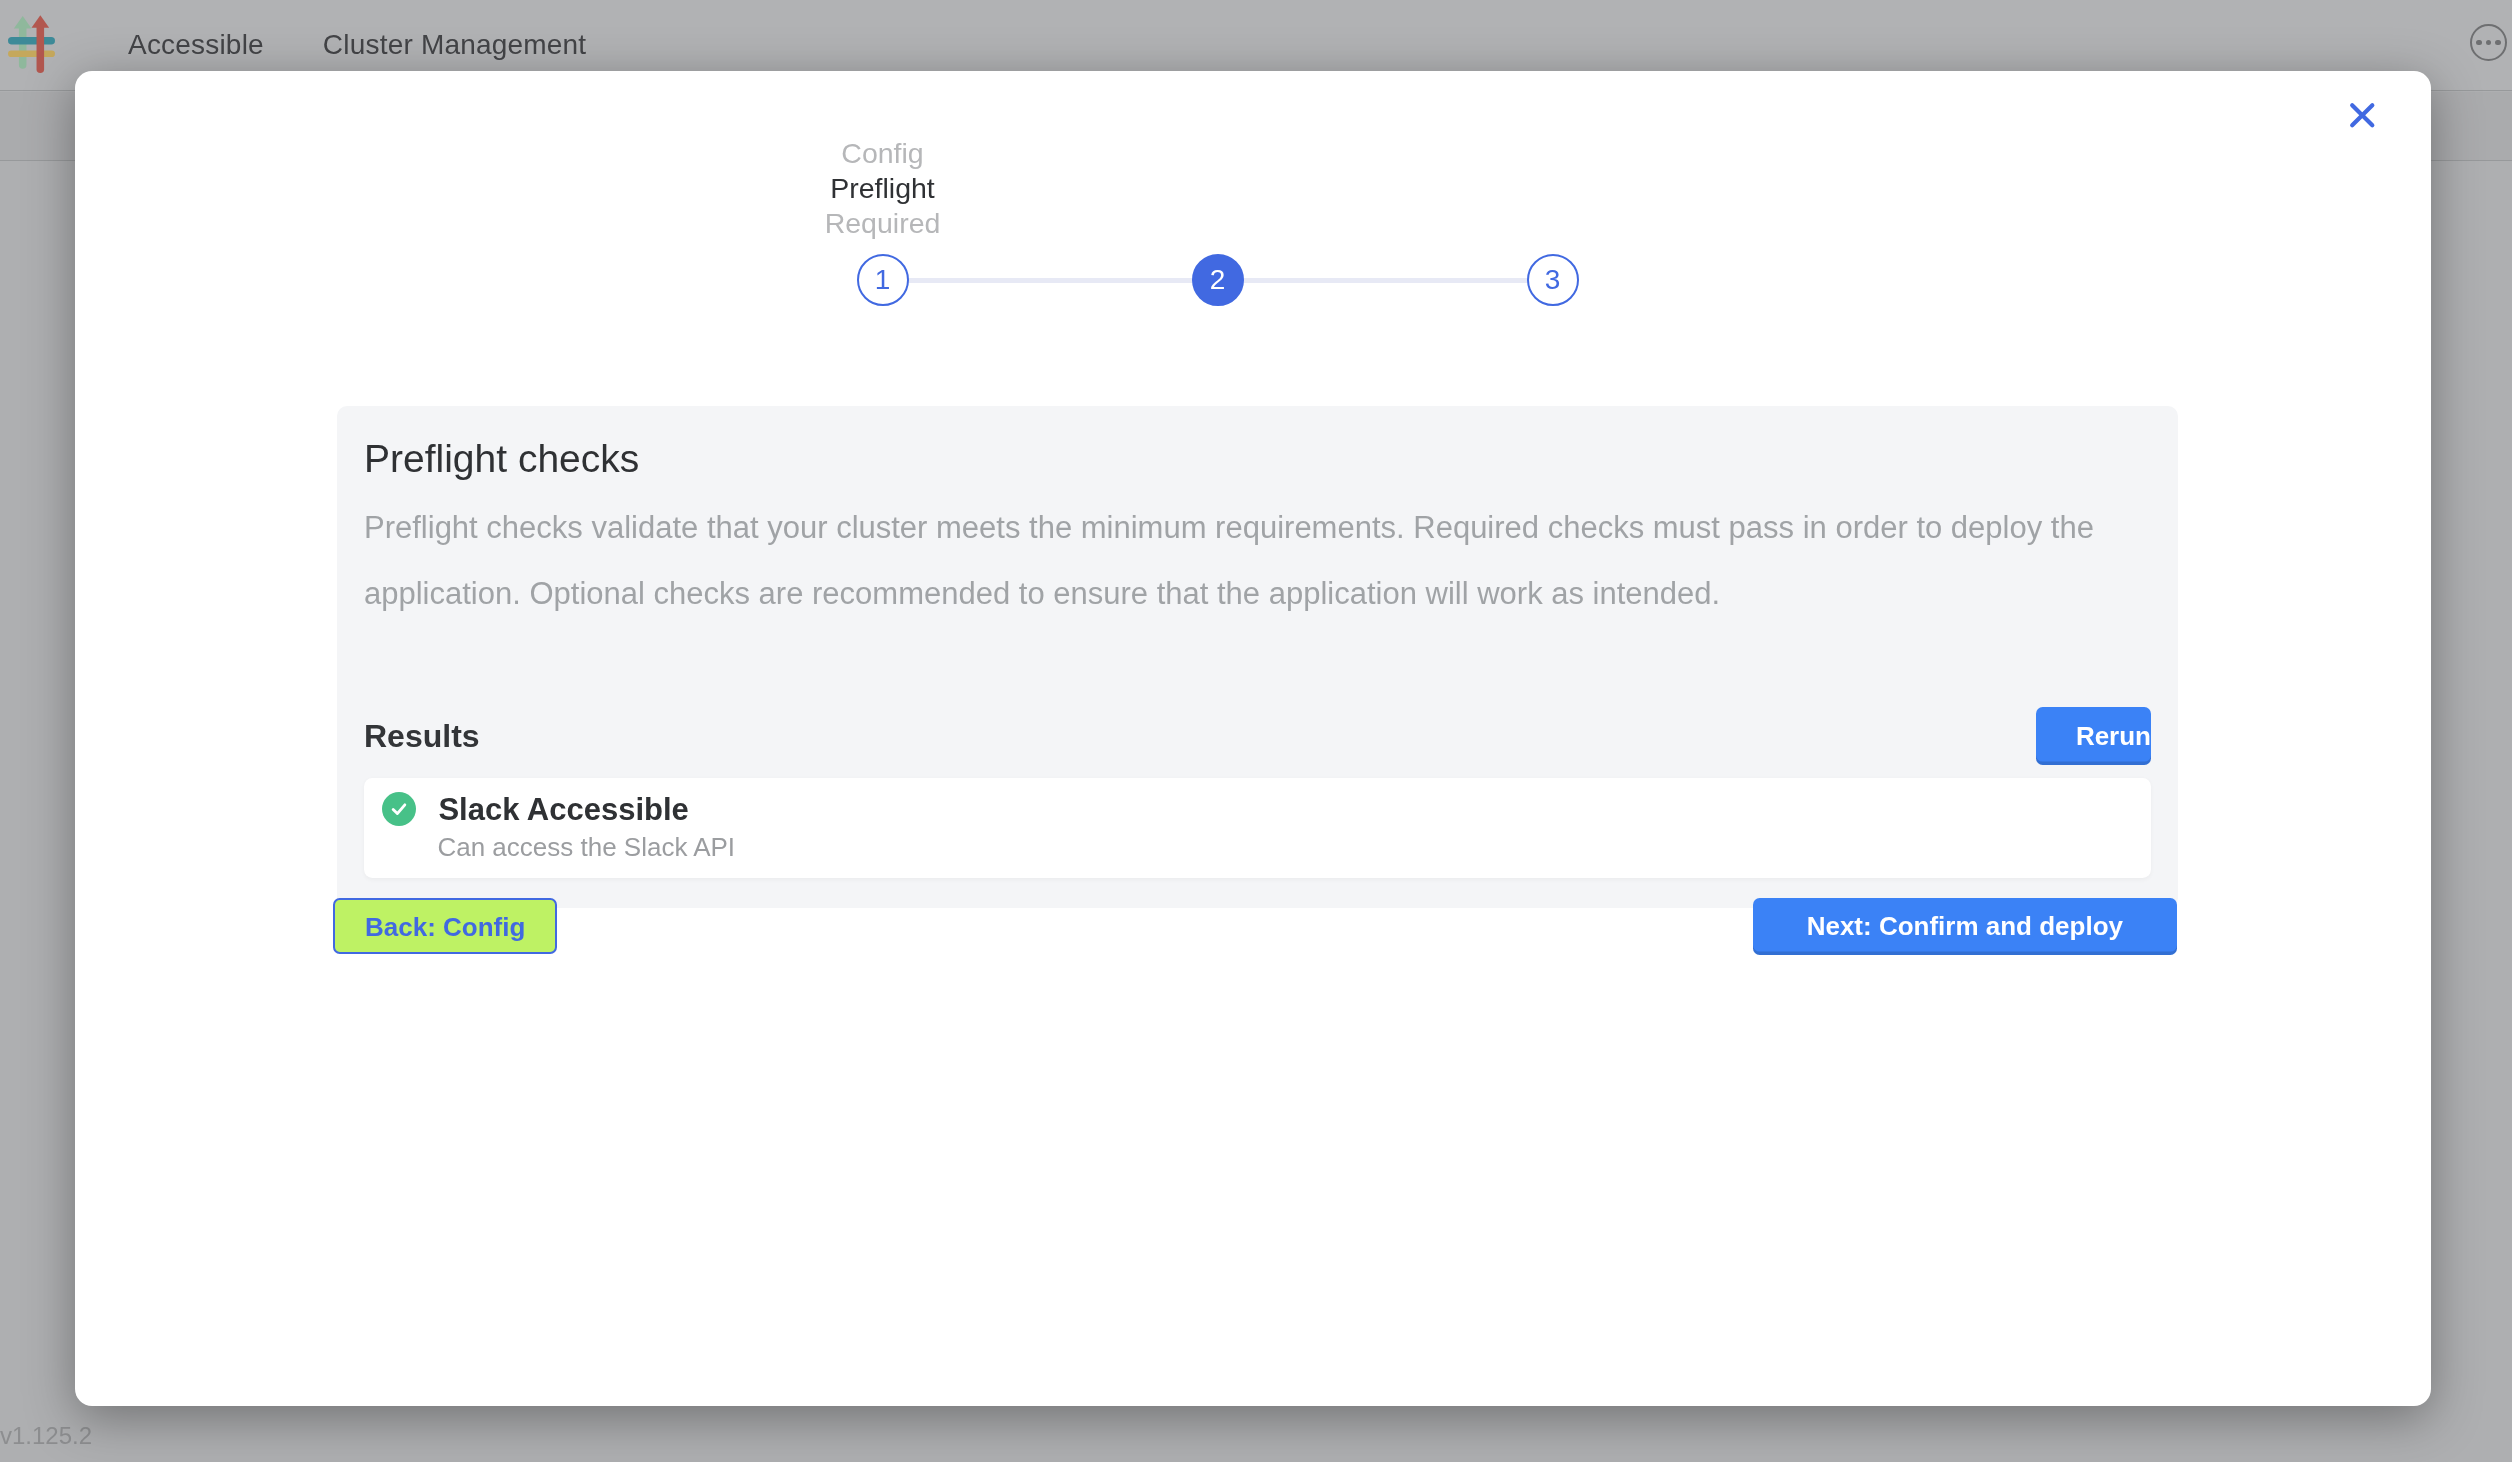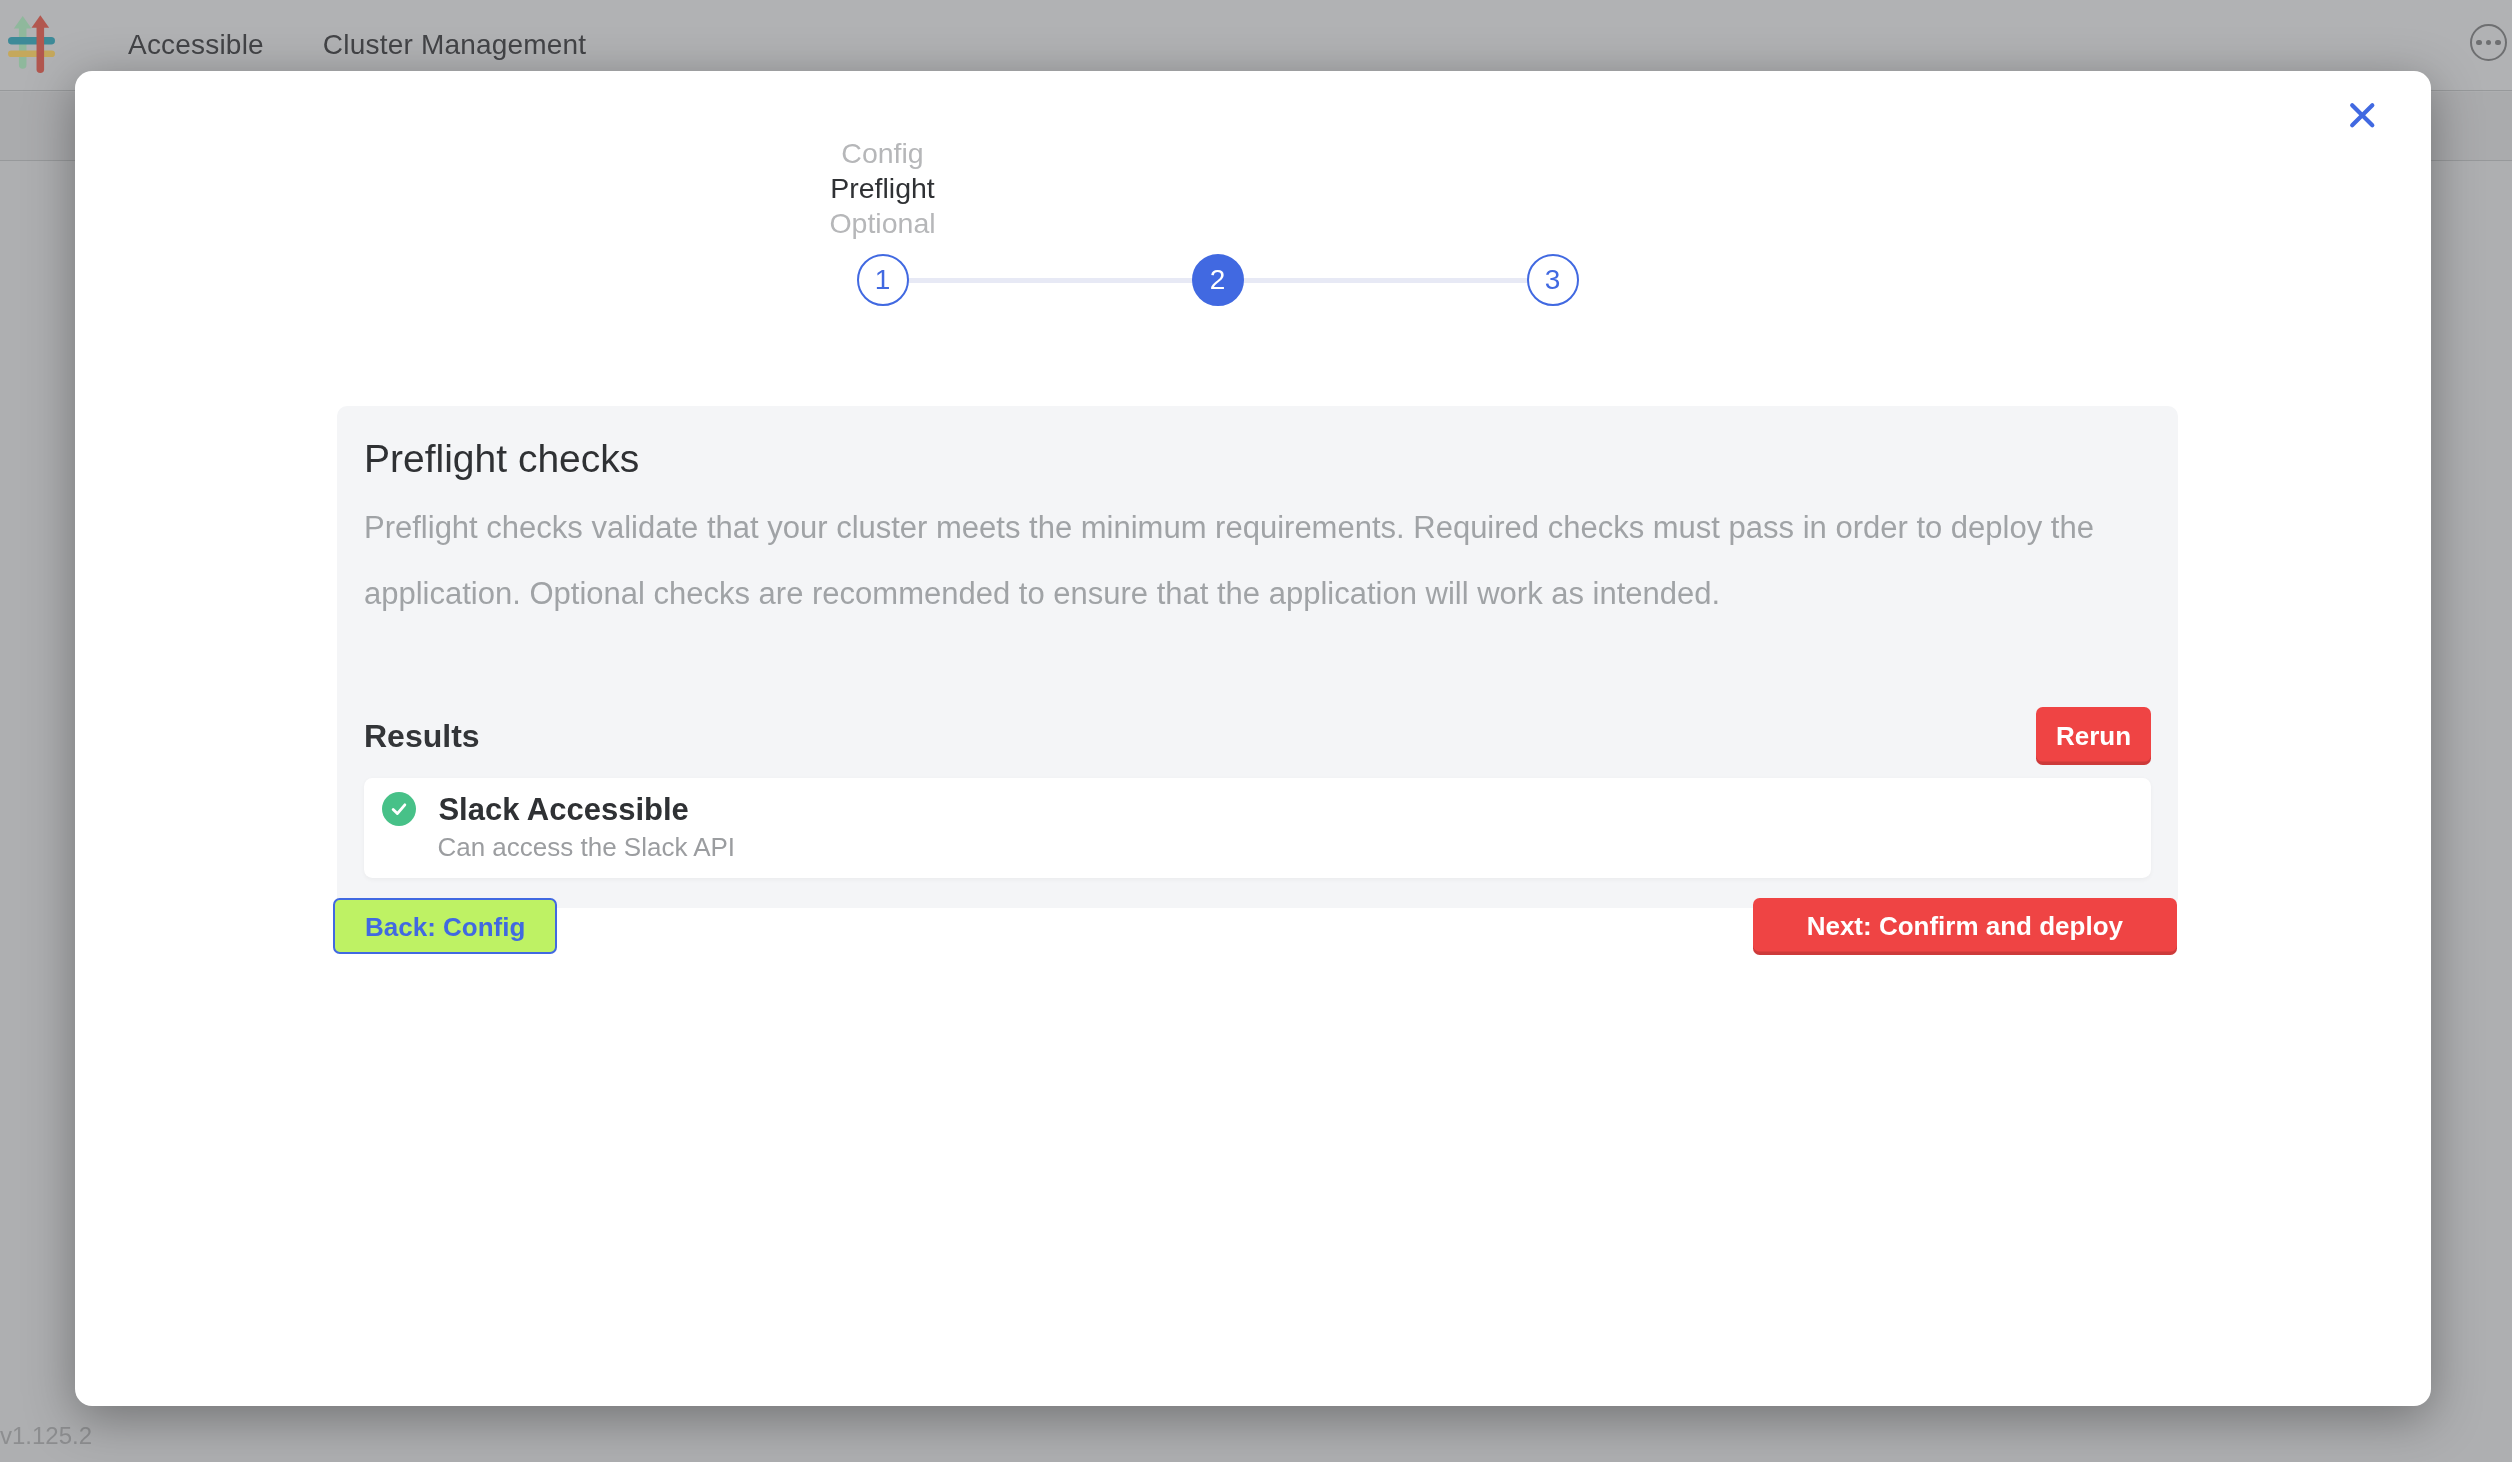--- a/index.html
+++ b/index.html
@@ -84,22 +84,23 @@
     margin-top:13.4px; font-size:31px; line-height:66px; color:#a0a3a6;
     max-width:1794px;
   }
   .results-row {
     margin-top:80px; display:flex; align-items:center; justify-content:space-between;
     height:59px;
   }
   .results-title { font-size:32px; font-weight:700; color:#333538; }
   .btn { font-family:"Liberation Sans", sans-serif; cursor:pointer; border-radius:6.7px; }
   .btn-primary {
-    background:#ef4444; color:#ffffff; border:0; font-weight:700;
+    background:#3b82f6; color:#ffffff; border:0; font-weight:700;
     box-shadow:inset 0 -3.4px 0 rgba(0,0,0,.14);
+    text-align:right;
   }
   .rerun-btn { width:115px; height:58px; font-size:26px; }
   .check-card {
     margin-top:11.7px; background:#ffffff; border-radius:8.4px;
     padding:13.4px 22px 15px 18.4px; box-shadow:0 1.7px 4.2px rgba(0,0,0,.04);
   }
   .check-head { display:flex; align-items:center; gap:22px; }
   .check-icon {
     width:34px; height:34px; border-radius:50%; background:#47c188; flex:none;
     display:flex; align-items:center; justify-content:center;
@@ -155,21 +156,21 @@
     <svg width="28.5" height="28.5" viewBox="0 0 34 34">
       <line x1="5" y1="5" x2="29" y2="29" stroke="#4169e1" stroke-width="5" stroke-linecap="round"></line>
       <line x1="29" y1="5" x2="5" y2="29" stroke="#4169e1" stroke-width="5" stroke-linecap="round"></line>
     </svg>
   </button>
 
   <div class="stepper">
     <div class="step-labels">
       <span>Config</span>
       <span class="active">Preflight</span>
-      <span>Optional</span>
+      <span>Required</span>
     </div>
     <div class="step-circles">
       <div class="step-line"></div>
       <div class="step-circle-slot">
         <div class="circle">1</div>
       </div>
       <div class="step-circle-slot">
         <div class="circle current">2</div>
       </div>
       <div class="step-circle-slot">

